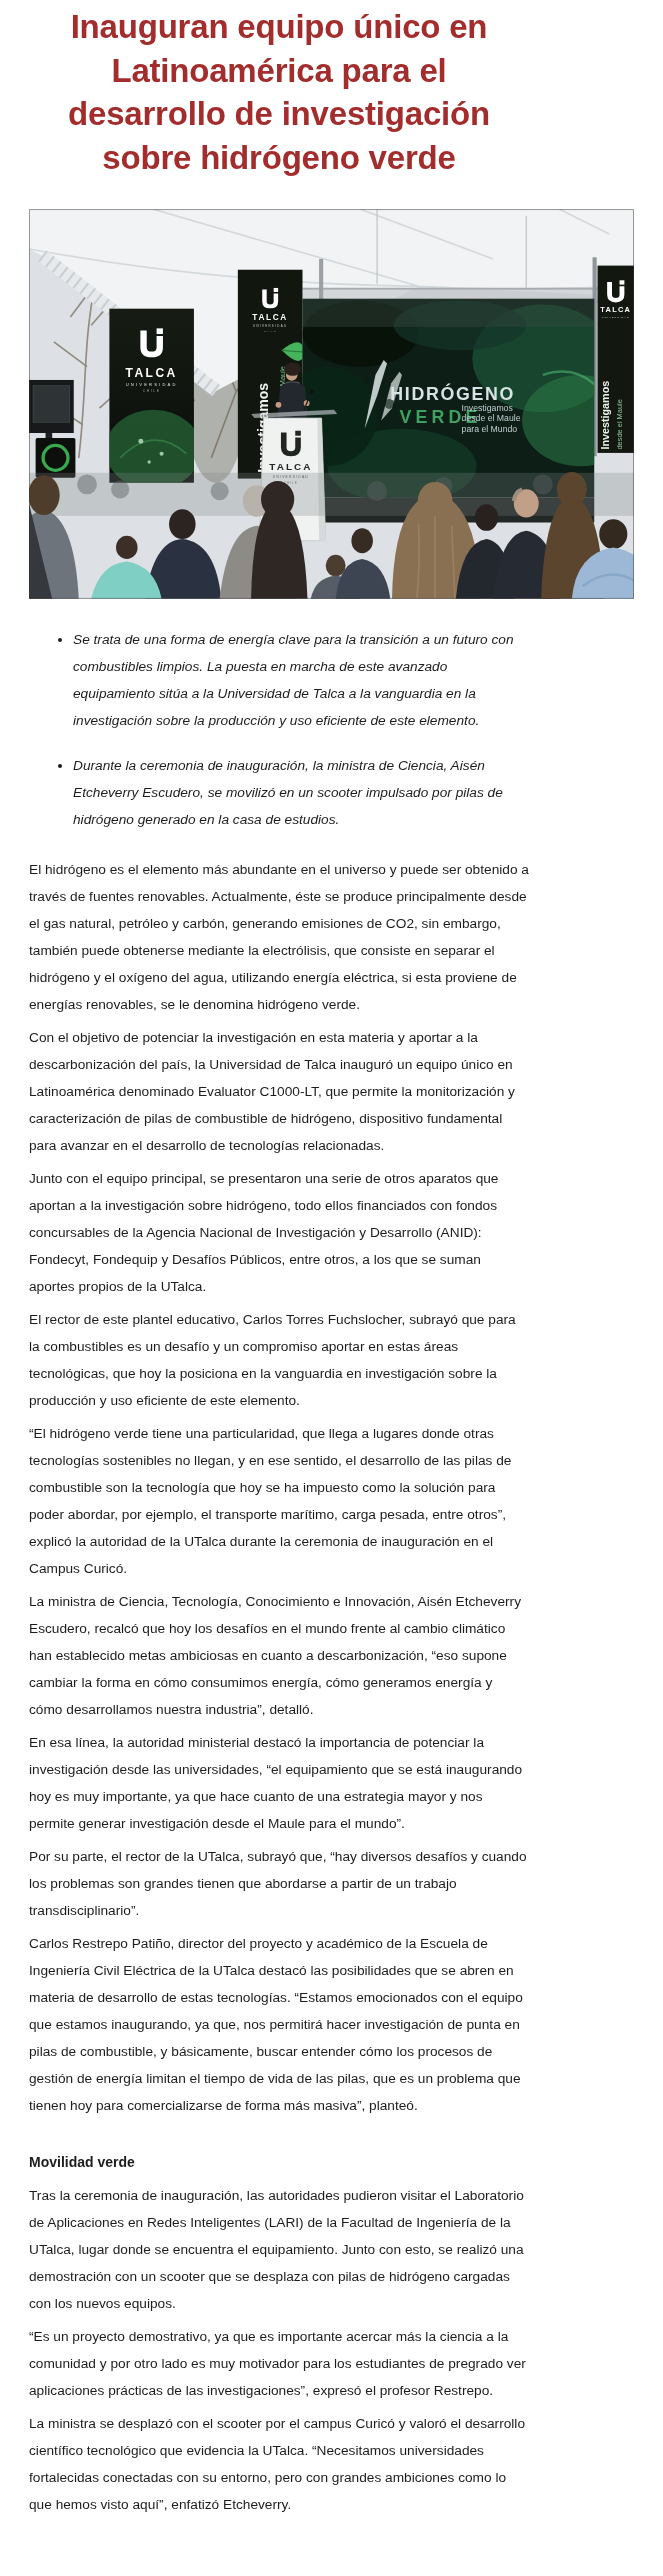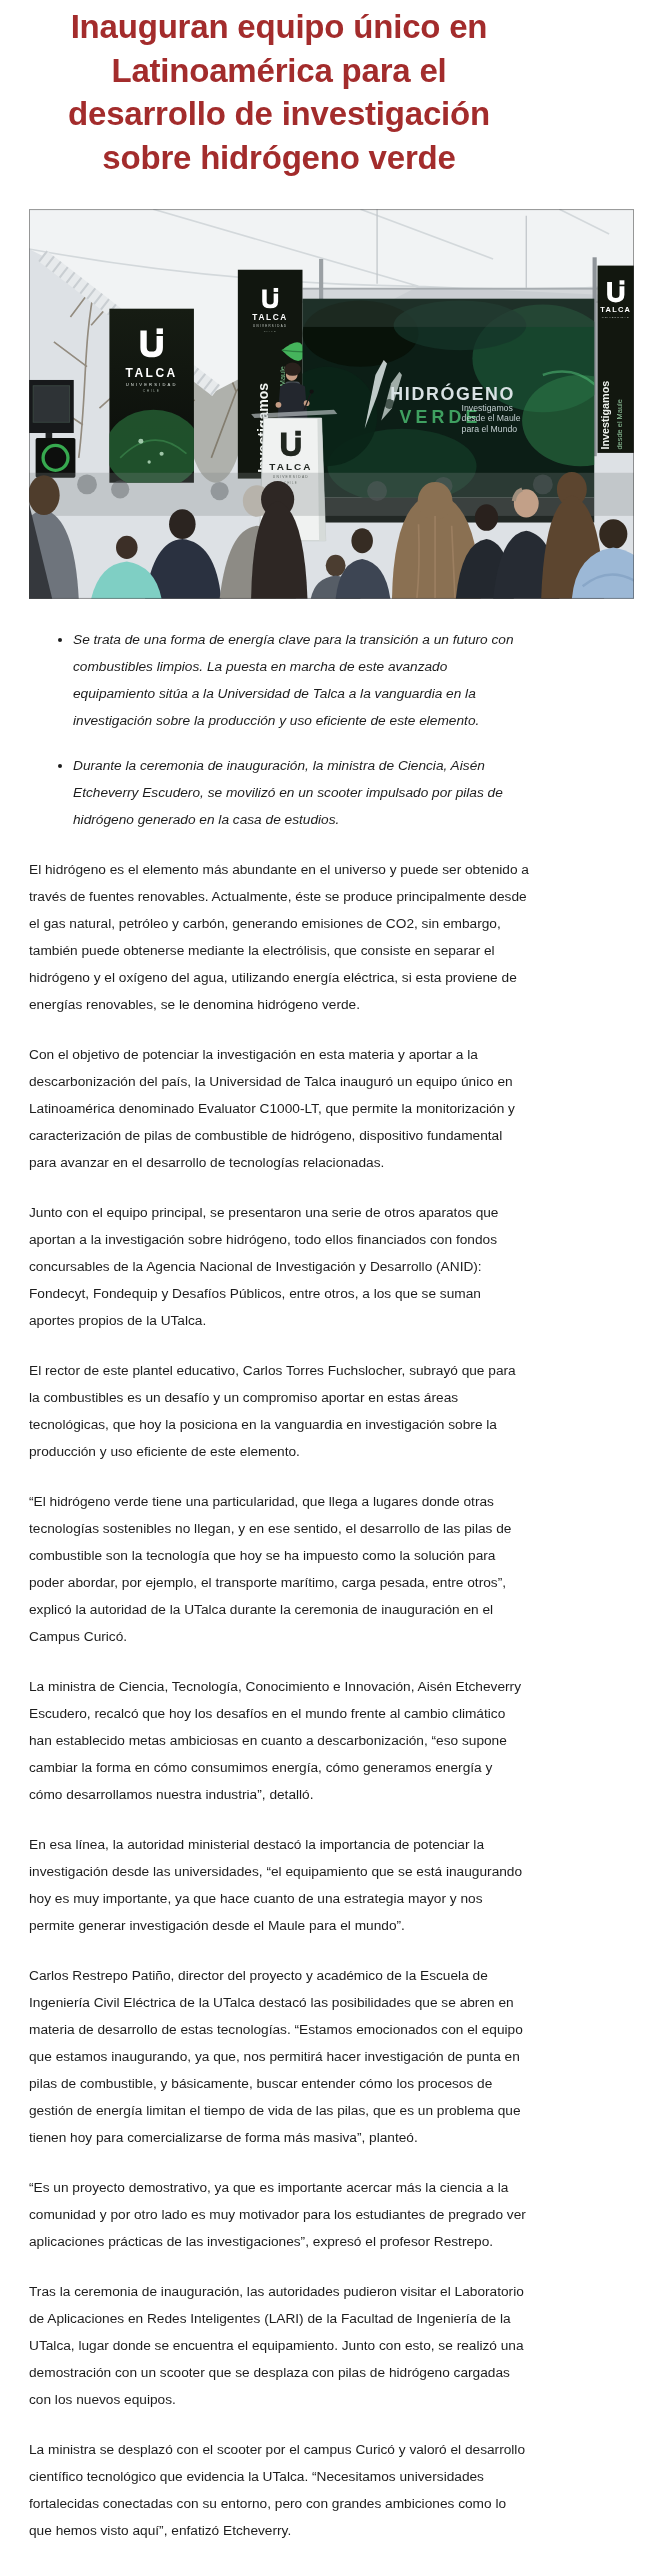--- a/index.html
+++ b/index.html
@@ -5,21 +5,21 @@
   html,body{margin:0;padding:0;background:#ffffff;}
   body{width:663px;font-family:"Liberation Sans",sans-serif;color:#1d1d1d;}
   .article{width:558px;padding-bottom:37px;}
   .title{margin:5px 33px 30px;text-align:center;font-size:33px;line-height:1.32;
          font-weight:bold;color:#a32c2c;letter-spacing:-0.2px;}
   figure.photo{margin:0 29px;width:605px;height:390px;padding:0;}
   figure.photo svg{display:block;}
   ul.summary{margin:26.5px 29px 23px;padding:0 0 0 44px;list-style:disc outside;
              font-weight:normal;font-style:italic;font-size:13.7px;line-height:27px;}
   ul.summary li+li{margin-top:18px;}
-  p.body{margin:23px 29px 0;font-size:13.7px;line-height:27px;}
+  p.body{margin:6px 29px 0;font-size:13.7px;line-height:27px;}
   h2.subhead{margin:30px 29px 0;font-size:14px;line-height:27px;font-weight:bold;}
   .svgtxt{font-family:"Liberation Sans",sans-serif;}
 </style>
 </head>
 <body>
 
 <div class="article">
 
   <h1 class="title">Inauguran equipo único en Latinoamérica para el desarrollo de investigación sobre hidrógeno verde</h1>
 
@@ -214,21 +214,23 @@
     <li>Durante la ceremonia de inauguración, la ministra de Ciencia, Aisén Etcheverry Escudero, se movilizó en un scooter impulsado por pilas de hidrógeno generado en la casa de estudios.</li>
   </ul>
 
   <p class="body">El hidrógeno es el elemento más abundante en el universo y puede ser obtenido a través de fuentes renovables. Actualmente, éste se produce principalmente desde el gas natural, petróleo y carbón, generando emisiones de CO2, sin embargo, también puede obtenerse mediante la electrólisis, que consiste en separar el hidrógeno y el oxígeno del agua, utilizando energía eléctrica, si esta proviene de energías renovables, se le denomina hidrógeno verde.</p>
   <p class="body">Con el objetivo de potenciar la investigación en esta materia y aportar a la descarbonización del país, la Universidad de Talca inauguró un equipo único en Latinoamérica denominado Evaluator C1000-LT, que permite la monitorización y caracterización de pilas de combustible de hidrógeno, dispositivo fundamental para avanzar en el desarrollo de tecnologías relacionadas.</p>
   <p class="body">Junto con el equipo principal, se presentaron una serie de otros aparatos que aportan a la investigación sobre hidrógeno, todo ellos financiados con fondos concursables de la Agencia Nacional de Investigación y Desarrollo (ANID): Fondecyt, Fondequip y Desafíos Públicos, entre otros, a los que se suman aportes propios de la UTalca.</p>
   <p class="body">El rector de este plantel educativo, Carlos Torres Fuchslocher, subrayó que para la combustibles es un desafío y un compromiso aportar en estas áreas tecnológicas, que hoy la posiciona en la vanguardia en investigación sobre la producción y uso eficiente de este elemento.</p>
   <p class="body">“El hidrógeno verde tiene una particularidad, que llega a lugares donde otras tecnologías sostenibles no llegan, y en ese sentido, el desarrollo de las pilas de combustible son la tecnología que hoy se ha impuesto como la solución para poder abordar, por ejemplo, el transporte marítimo, carga pesada, entre otros”, explicó la autoridad de la UTalca durante la ceremonia de inauguración en el Campus Curicó.</p>
   <p class="body">La ministra de Ciencia, Tecnología, Conocimiento e Innovación, Aisén Etcheverry Escudero, recalcó que hoy los desafíos en el mundo frente al cambio climático han establecido metas ambiciosas en cuanto a descarbonización, “eso supone cambiar la forma en cómo consumimos energía, cómo generamos energía y cómo desarrollamos nuestra industria”, detalló.</p>
   <p class="body">En esa línea, la autoridad ministerial destacó la importancia de potenciar la investigación desde las universidades, “el equipamiento que se está inaugurando hoy es muy importante, ya que hace cuanto de una estrategia mayor y nos permite generar investigación desde el Maule para el mundo”.</p>
+  <p class="body">Por su parte, el rector de la UTalca, subrayó que, “hay diversos desafíos y cuando los problemas son grandes tienen que abordarse a partir de un trabajo transdisciplinario”.</p>
   <p class="body">Carlos Restrepo Patiño, director del proyecto y académico de la Escuela de Ingeniería Civil Eléctrica de la UTalca destacó las posibilidades que se abren en materia de desarrollo de estas tecnologías. “Estamos emocionados con el equipo que estamos inaugurando, ya que, nos permitirá hacer investigación de punta en pilas de combustible, y básicamente, buscar entender cómo los procesos de gestión de energía limitan el tiempo de vida de las pilas, que es un problema que tienen hoy para comercializarse de forma más masiva”, planteó.</p>
 
-
+  <h2 class="subhead">Movilidad verde</h2>
+
+  <p class="body">Tras la ceremonia de inauguración, las autoridades pudieron visitar el Laboratorio de Aplicaciones en Redes Inteligentes (LARI) de la Facultad de Ingeniería de la UTalca, lugar donde se encuentra el equipamiento. Junto con esto, se realizó una demostración con un scooter que se desplaza con pilas de hidrógeno cargadas con los nuevos equipos.</p>
   <p class="body">“Es un proyecto demostrativo, ya que es importante acercar más la ciencia a la comunidad y por otro lado es muy motivador para los estudiantes de pregrado ver aplicaciones prácticas de las investigaciones”, expresó el profesor Restrepo.</p>
-  <p class="body">Tras la ceremonia de inauguración, las autoridades pudieron visitar el Laboratorio de Aplicaciones en Redes Inteligentes (LARI) de la Facultad de Ingeniería de la UTalca, lugar donde se encuentra el equipamiento. Junto con esto, se realizó una demostración con un scooter que se desplaza con pilas de hidrógeno cargadas con los nuevos equipos.</p>
   <p class="body">La ministra se desplazó con el scooter por el campus Curicó y valoró el desarrollo científico tecnológico que evidencia la UTalca. “Necesitamos universidades fortalecidas conectadas con su entorno, pero con grandes ambiciones como lo que hemos visto aquí”, enfatizó Etcheverry.</p>
 
 </div>
 
 
 </body></html>

